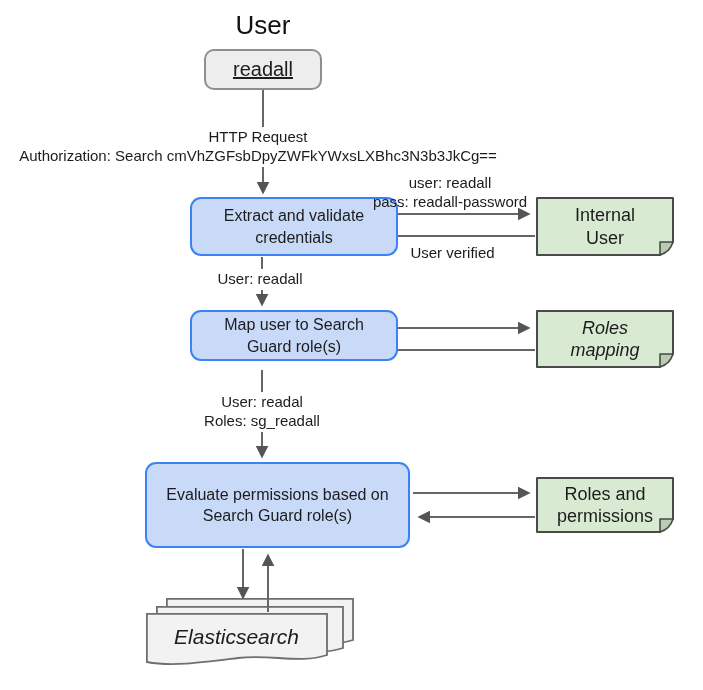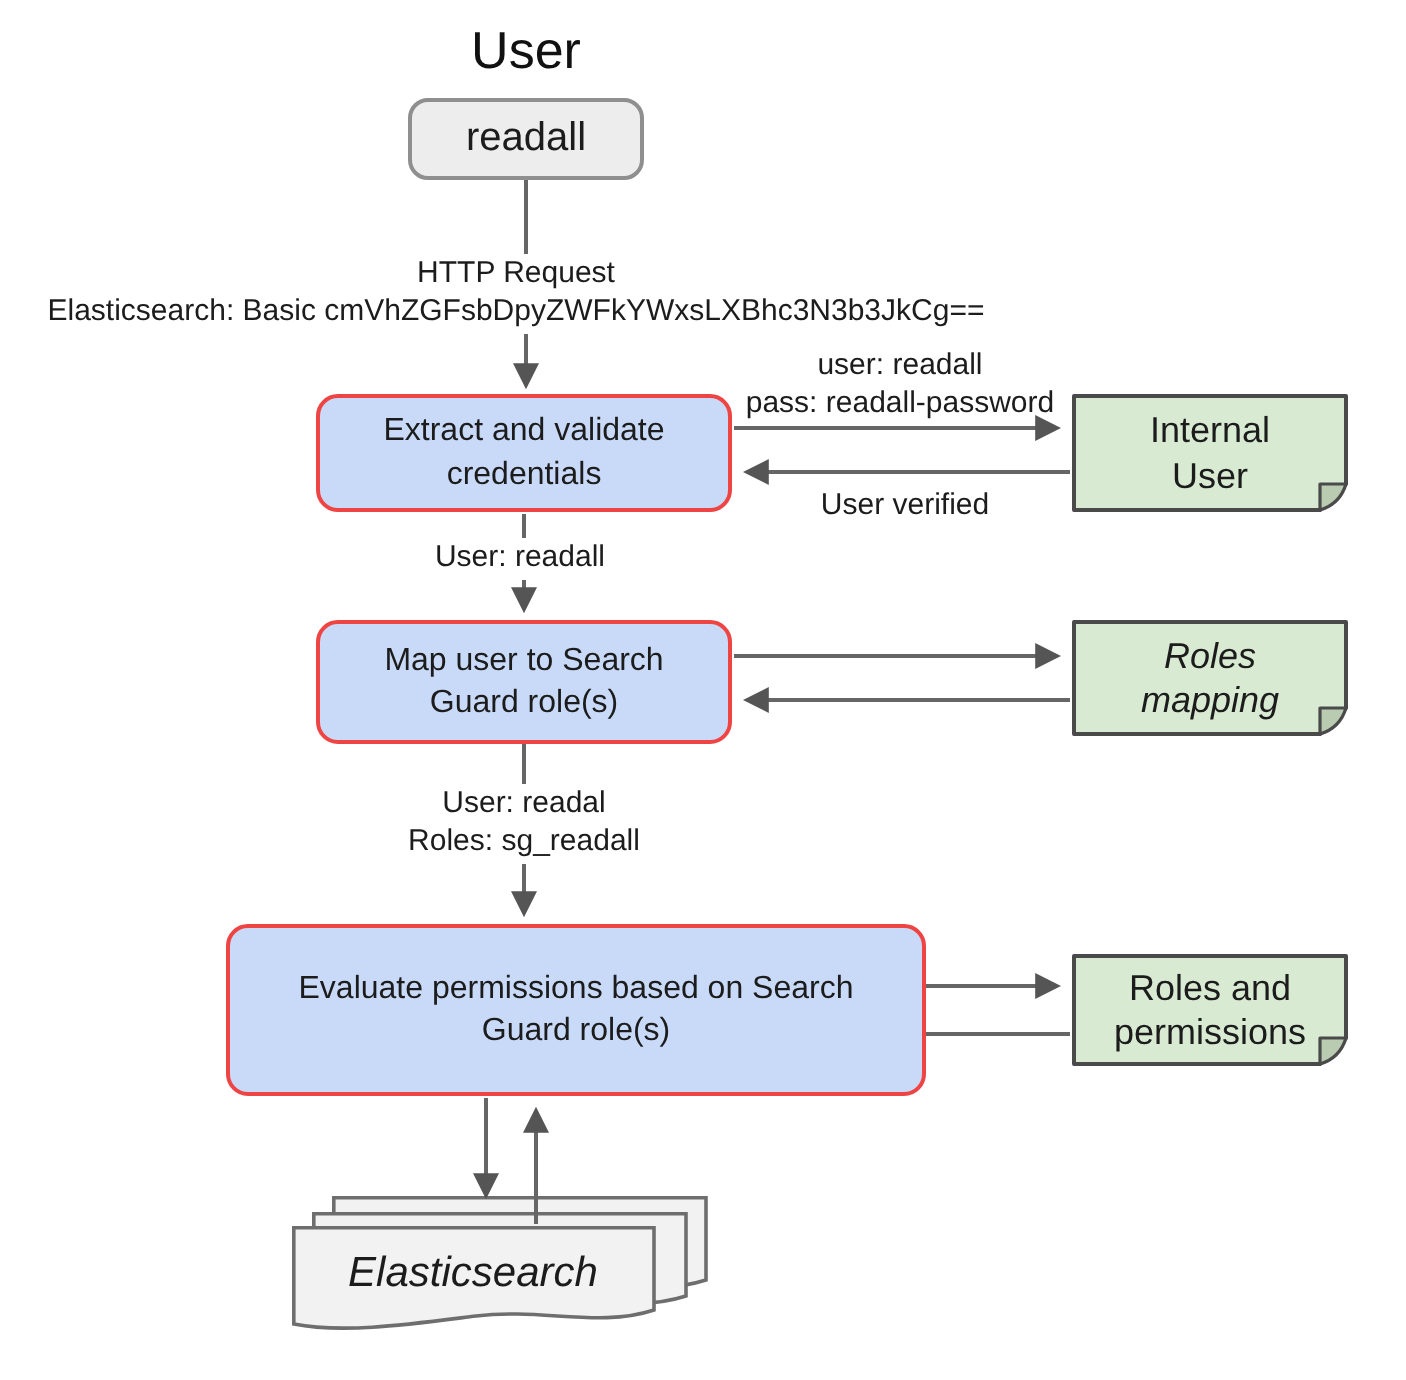--- a/index.html
+++ b/index.html
@@ -9,30 +9,30 @@
   }
   .wires{position:absolute;left:0;top:0;z-index:1;}
   .title{
     position:absolute;left:163px;top:10px;width:200px;text-align:center;
     font-size:26px;color:#111;z-index:2;
   }
   .terminal{
     position:absolute;left:204px;top:49px;width:118px;height:41px;
     background:#ededed;border:2px solid #8f8f8f;border-radius:10px;
     box-sizing:border-box;display:flex;align-items:center;justify-content:center;
-    font-size:20px;z-index:2;
+    font-size:20px;z-index:2;text-decoration:underline;
   }
   .process{
-    position:absolute;background:#c9daf8;border:2px solid #ef4444;border-radius:11px;
+    position:absolute;background:#c9daf8;border:2px solid #3b82f6;border-radius:11px;
     box-sizing:border-box;display:flex;align-items:center;justify-content:center;
-    text-align:center;font-size:16px;line-height:1.32;z-index:2;
+    text-align:center;font-size:16px;line-height:1.32;z-index:2;margin-left:32px;
   }
   .process.extract{left:158px;top:197px;width:208px;height:59px;padding:0 12px;}
-  .process.map{left:158px;top:310px;width:208px;height:62px;padding:0 16px;}
-  .process.evaluate{left:113px;top:462px;width:350px;height:86px;padding:0 16px;justify-content:flex-end;}
+  .process.map{left:158px;top:310px;width:208px;height:51px;padding:0 16px;}
+  .process.evaluate{left:113px;top:462px;width:265px;height:86px;padding:0 16px;justify-content:flex-end;}
   .note-text{
     position:absolute;z-index:2;display:flex;flex-direction:column;
     align-items:center;justify-content:center;text-align:center;
     font-size:18px;line-height:1.24;
   }
   .note-text.internal{left:536px;top:197px;width:138px;height:59px;}
   .note-text.mapping{left:536px;top:310px;width:138px;height:58px;font-style:italic;}
   .note-text.perms{left:536px;top:477px;width:138px;height:56px;}
   .es-label{
     position:absolute;left:146px;top:613px;width:181px;height:48px;
@@ -119,21 +119,21 @@
   </div>
   <div class="note-text perms">
     <span>Roles and</span>
     <span>permissions</span>
   </div>
 
   <div class="es-label">Elasticsearch</div>
 
   <div class="edge-label onwire lbl-http">
     <div>HTTP Request</div>
-    <div>Elasticsearch: Basic cmVhZGFsbDpyZWFkYWxsLXBhc3N3b3JkCg==</div>
+    <div>Authorization: Search cmVhZGFsbDpyZWFkYWxsLXBhc3N3b3JkCg==</div>
   </div>
 
   <div class="edge-label lbl-cred">
     <div>user: readall</div>
     <div>pass: readall-password</div>
   </div>
 
   <div class="edge-label lbl-verified">User verified</div>
 
   <div class="edge-label onwire lbl-after-auth">User: readall</div>

